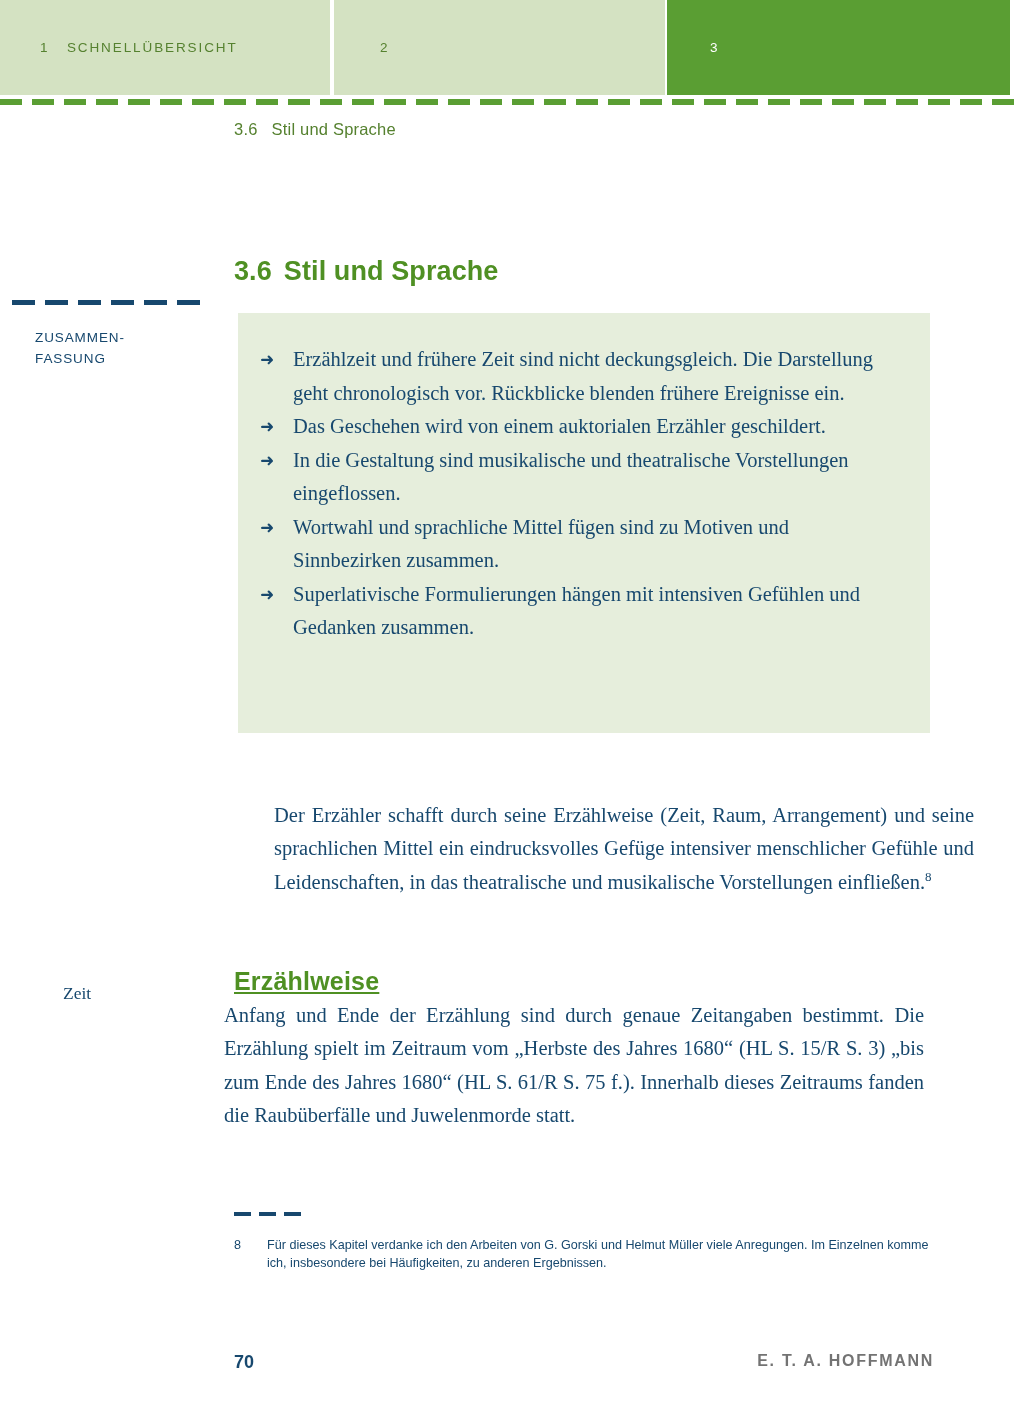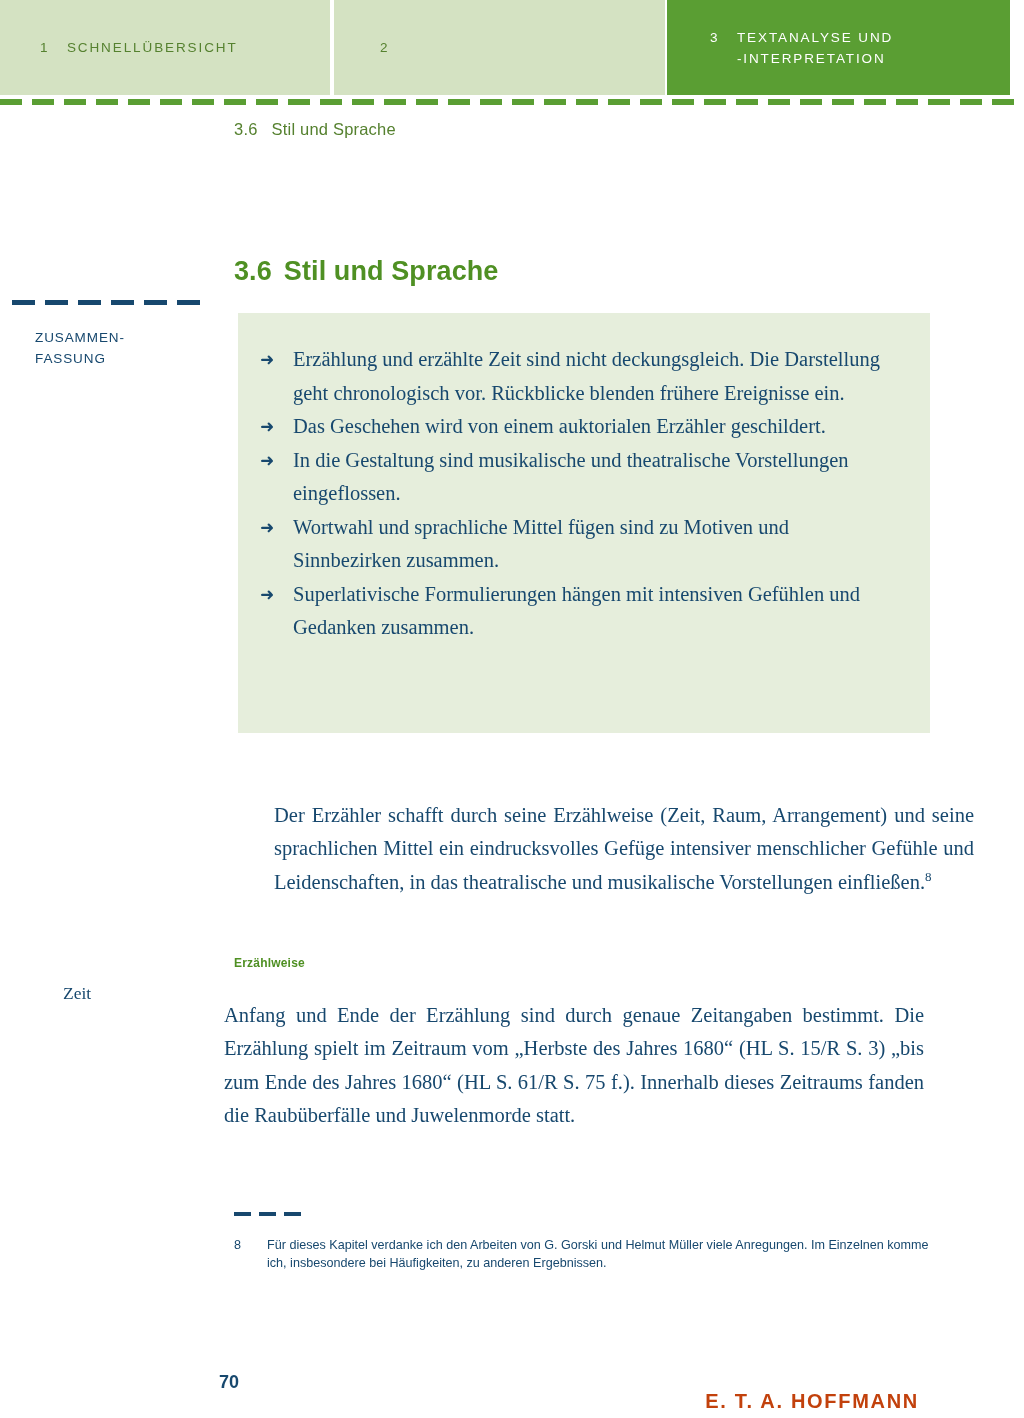--- a/index.html
+++ b/index.html
@@ -172,24 +172,25 @@
   #para-zeit {
     left: 224px; top: 978px;
     width: 700px;
   }
   sup.fn-ref { font-size: 13px; vertical-align: super; line-height: 0; }
 
   
   #subheading-erzaehlweise {
     position: absolute;
     left: 234px; top: 946px;
-    font-size: 12px;
+    font-size: 25px;
     font-weight: bold;
     color: #4f9023;
     letter-spacing: 0.2px;
+    text-decoration: underline;
   }
 
   
   #margin-note-zeit {
     position: absolute;
     left: 63px; top: 983px;
     color: #17486e;
     font-family: "Liberation Serif", serif;
     font-size: 17.5px;
   }
@@ -214,37 +215,36 @@
     color: #17486e;
     font-size: 12.6px;
     line-height: 18px;
   }
   #footnote-row .fn-num { flex: 0 0 auto; width: 33px; }
   #footnote-row .fn-text { flex: 1 1 auto; }
 
   
   #page-footer {
     position: absolute;
-    left: 219px; top: 1352px;
+    left: 234px; top: 1352px;
     width: 700px;
     display: flex;
     justify-content: space-between;
-    align-items: center;
+    align-items: flex-start;
   }
   #page-number {
     color: #17486e;
     font-size: 18px;
     font-weight: bold;
   }
   #footer-title {
-    color: #c2410c;
-    font-size: 20px;
+    color: #737373;
+    font-size: 16px;
     letter-spacing: 1.7px;
     font-weight: bold;
-    margin-top: 38px;
   }
 </style>
 </head>
 <body>
 
 <div id="chapter-tabs">
 
   <div class="tab" id="tab-1">
     <div class="tab-inner">
       <span class="tab-num">1</span>
@@ -254,22 +254,20 @@
 
   <div class="tab" id="tab-2">
     <div class="tab-inner">
       <span class="tab-num">2</span>
     </div>
   </div>
 
   <div class="tab" id="tab-3">
     <div class="tab-inner">
       <span class="tab-num">3</span>
-      <span class="tab-label">TEXTANALYSE UND
--INTERPRETATION</span>
     </div>
   </div>
 </div>
 
 <div id="header-dashed-rule"></div>
 
 <div id="breadcrumb">
   <span class="bc-num">3.6</span><span class="bc-label">Stil und Sprache</span>
 </div>
 
@@ -280,21 +278,21 @@
 <div id="margin-note-summary">
   <div class="margin-dashed-rule"></div>
   <div class="margin-label">ZUSAMMEN-
 FASSUNG</div>
 </div>
 
 <div id="summary-box">
   <ul id="summary-list">
     <li>
       <span class="arrow-icon">➜</span>
-      <span class="bullet-text">Erzählung und erzählte Zeit sind nicht deckungsgleich. Die Darstellung geht chronologisch vor. Rückblicke blenden frühere Ereignisse ein.</span>
+      <span class="bullet-text">Erzählzeit und frühere Zeit sind nicht deckungsgleich. Die Darstellung geht chronologisch vor. Rückblicke blenden frühere Ereignisse ein.</span>
     </li>
     <li>
       <span class="arrow-icon">➜</span>
       <span class="bullet-text">Das Geschehen wird von einem auktorialen Erzähler geschildert.</span>
     </li>
     <li>
       <span class="arrow-icon">➜</span>
       <span class="bullet-text">In die Gestaltung sind musikalische und theatralische Vorstellungen eingeflossen.</span>
     </li>
     <li>

